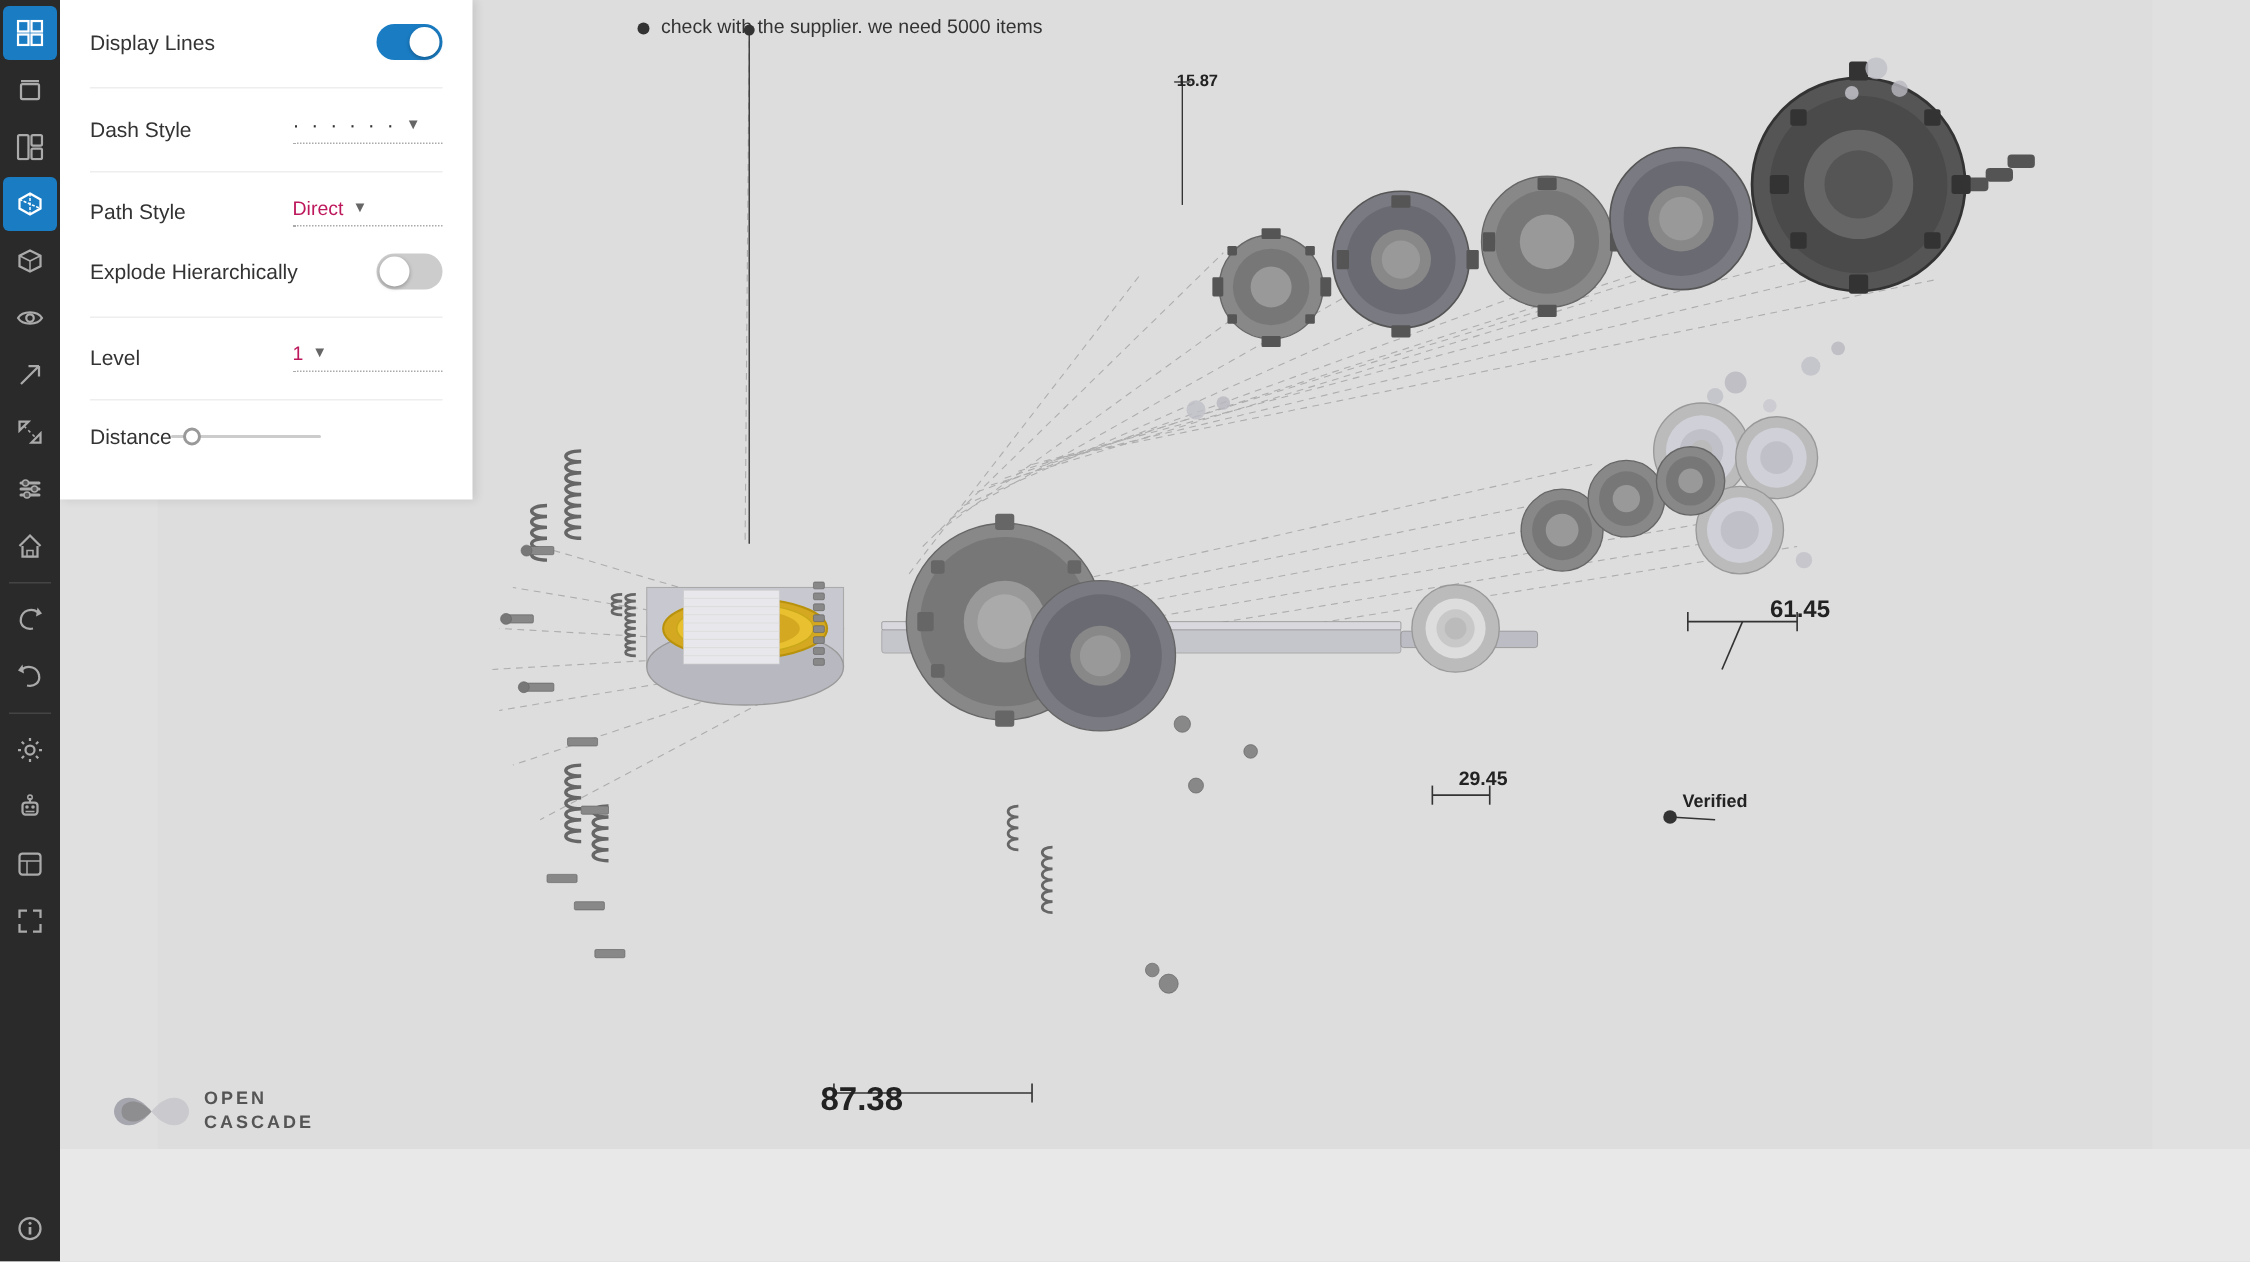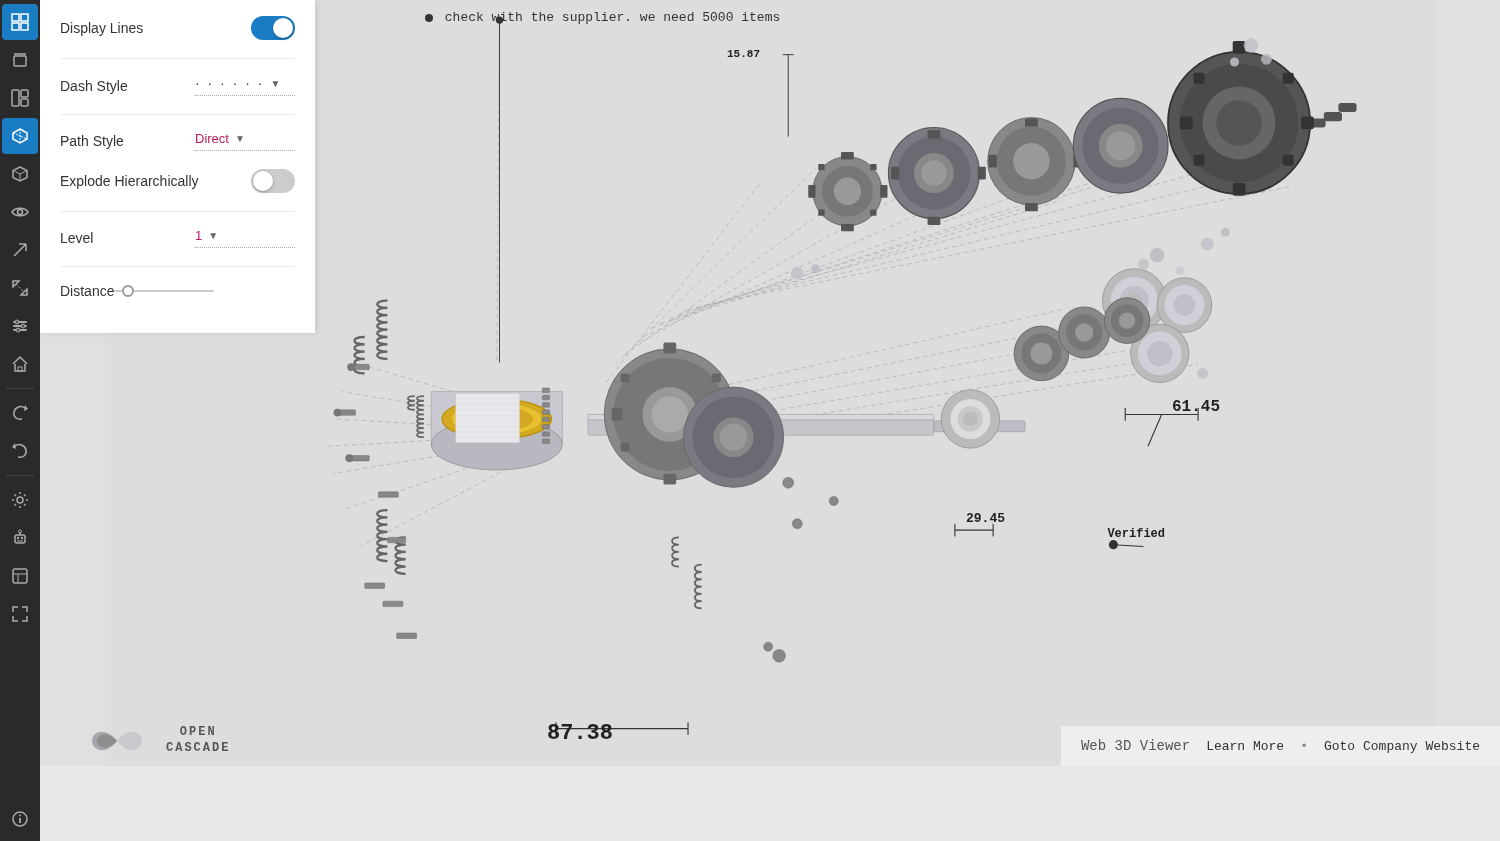--- a/index.html
+++ b/index.html
@@ -158,21 +158,20 @@
     }
 
     
     #canvas-area {
       position: absolute;
       left: 40px; top: 0;
       width: 1460px;
       height: 766px;
       background: #e0e0e0;
       overflow: hidden;
-      font-family: Liberation Mono, monospace;
     }
 
     
     .annotation {
       position: absolute;
       font-size: 13px;
       color: #333;
       font-weight: 400;
     }
     .annotation-dot {
@@ -209,27 +208,26 @@
     }
     .bottom-dot { color: #888; }
     .bottom-title {
       color: #555;
       font-size: 14px;
     }
 
     
     #logo-area {
       position: absolute;
-      bottom: 0; left: 40px;
+      bottom: 0; left: 24px;
       height: 50px;
       display: flex;
       align-items: center;
-      gap: 24px;
+      gap: 10px;
       padding: 0 12px;
-      text-align: center;
     }
     .logo-icon {
       width: 50px; height: 36px;
     }
 
     
     #svg-model {
       position: absolute;
       left: 0; top: 0;
       width: 100%; height: 100%;
@@ -746,30 +744,24 @@
 
   <div class="dimension-label" style="bottom:20px; left:507px; font-size:22px;">
     <span>87.38</span>
   </div>
   <div class="dimension-label" style="bottom:350px; right:280px; font-size:16px;">
     <span>61.45</span>
   </div>
   <div class="dimension-label" style="bottom:240px; right:495px; font-size:13px;">
     <span>29.45</span>
   </div>
-  <div class="dimension-label" style="top:48px; right:740px; font-size:11px;">
+  <div class="dimension-label" style="top:48px; right:688px; font-size:11px;">
     <span>15.87</span>
   </div>
 
-  <div id="bottom-bar">
-    <span class="bottom-title">Web 3D Viewer</span>
-    <span class="bottom-link">Learn More</span>
-    <span class="bottom-dot">•</span>
-    <span class="bottom-link">Goto Company Website</span>
-  </div>
 
   <div id="logo-area">
 
     <svg class="logo-icon" viewBox="0 0 60 42" xmlns="http://www.w3.org/2000/svg">
 
       <path d="M30 21 C30 21 22 10 12 10 C4 10 0 16 0 21 C0 26 4 32 12 32 C22 32 30 21 30 21 Z" fill="#a0a0a8" opacity="0.9"></path>
       <path d="M30 21 C30 21 38 10 48 10 C56 10 60 16 60 21 C60 26 56 32 48 32 C38 32 30 21 30 21 Z" fill="#c0c0c8" opacity="0.7"></path>
       <path d="M30 21 C30 21 22 12 14 13 C8 14 6 17 6 21 C6 25 8 28 14 29 C22 30 30 21 30 21 Z" fill="#888" opacity="0.8"></path>
     </svg>
     <div>

